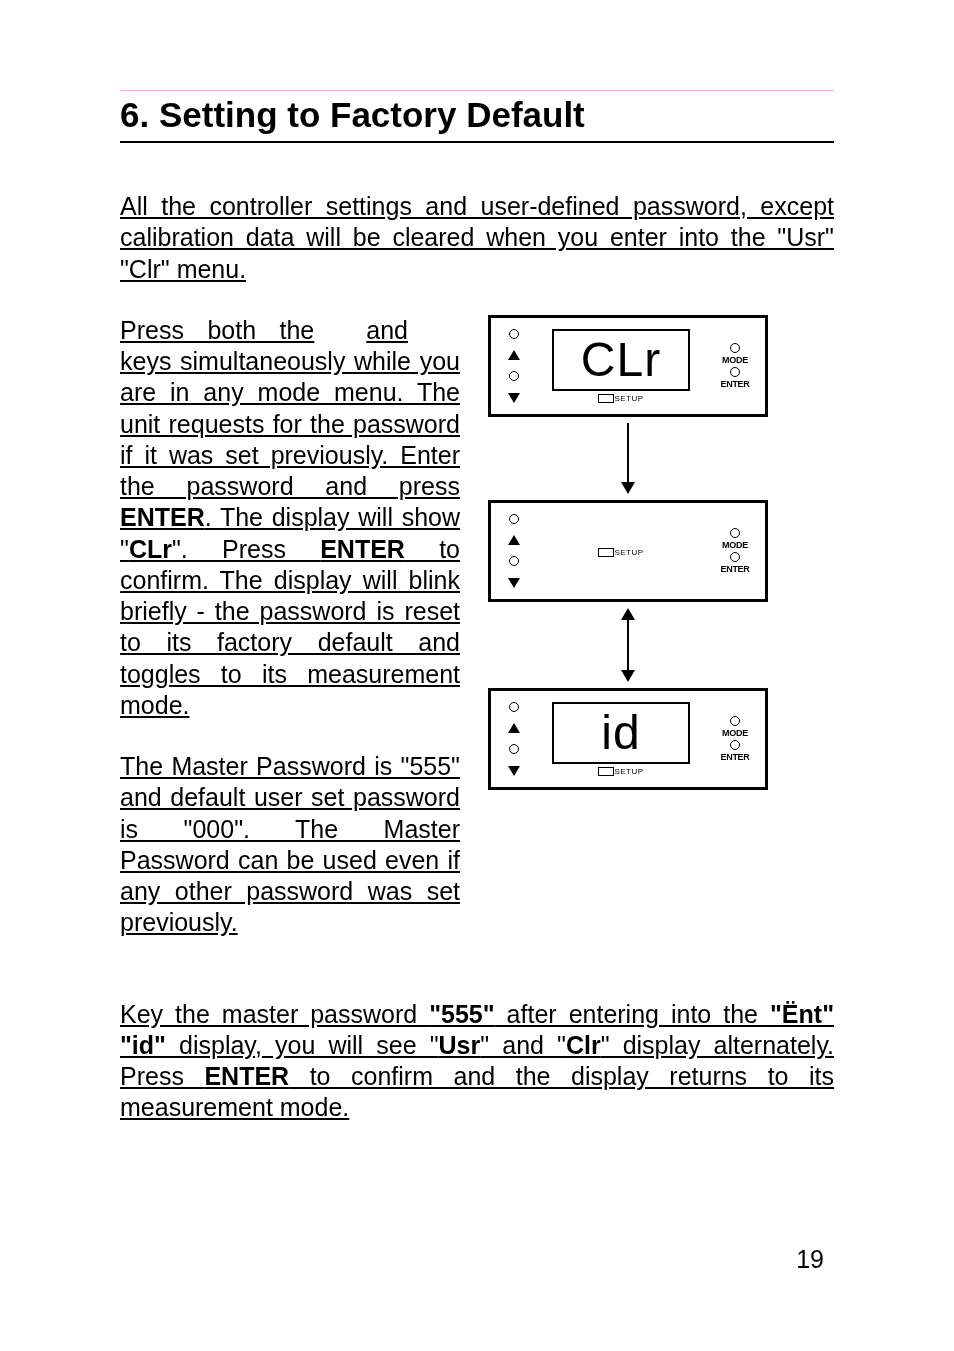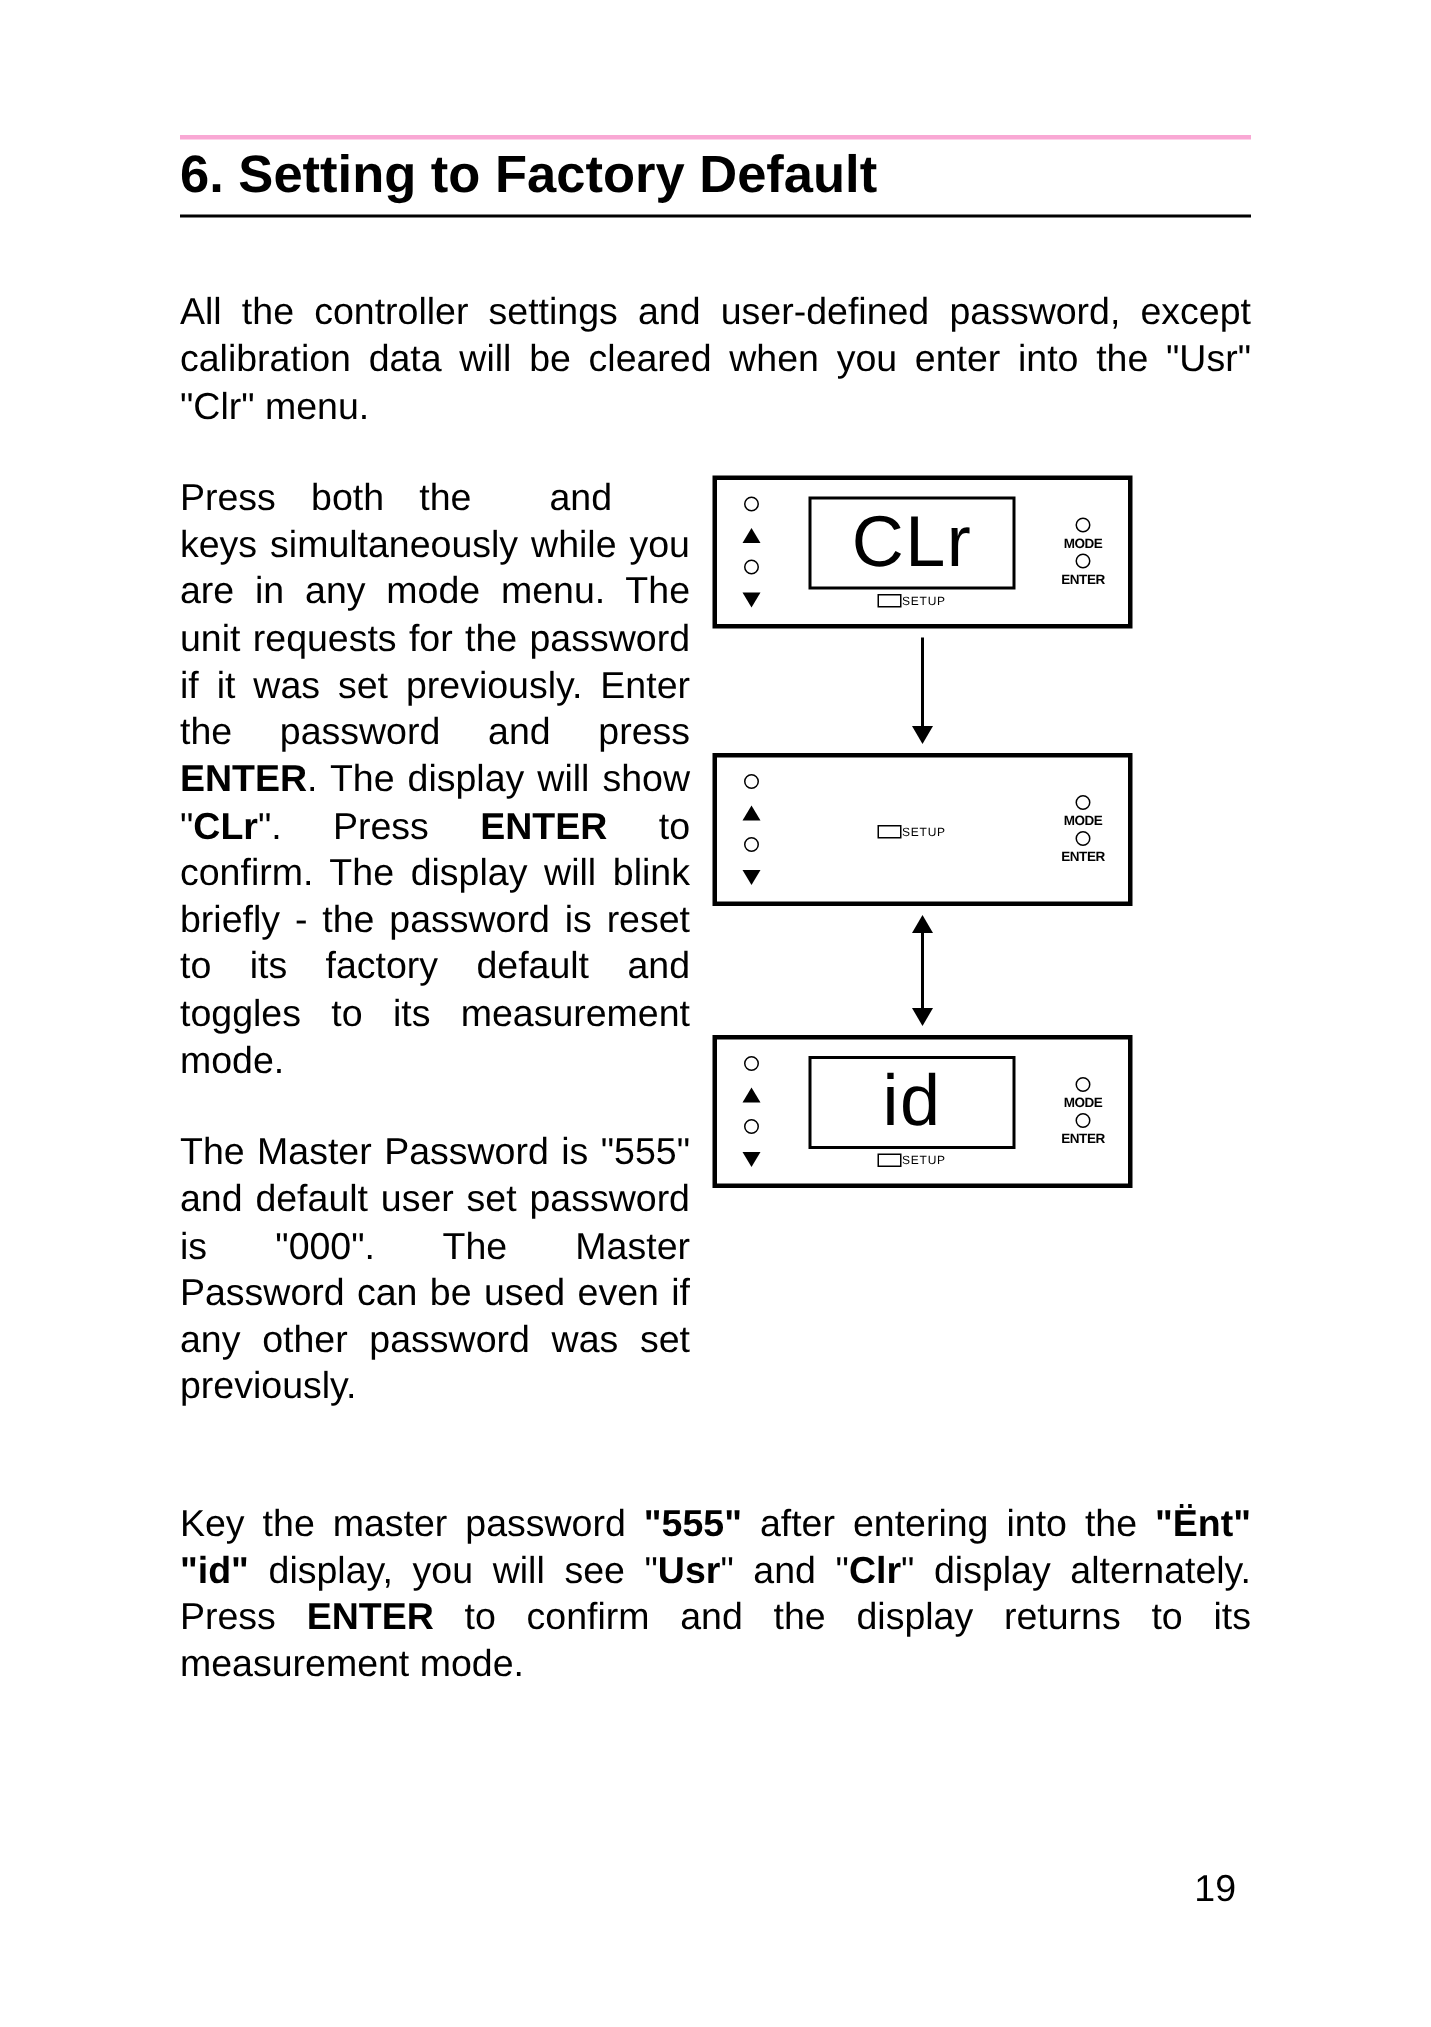--- a/index.html
+++ b/index.html
@@ -13,39 +13,40 @@
     position: relative;
     box-sizing: border-box;
   }
   .page {
     padding: 90px 120px 60px 120px;
     box-sizing: border-box;
     height: 100%;
     position: relative;
   }
   .headline {
-    border-top: 3px solid #f9a8d4;
+    border-top: 1px solid #f9a8d4;
     border-bottom: 2px solid #000;
     padding: 4px 0 6px 0;
     margin-bottom: 48px;
   }
   .headline h1 {
     margin: 0;
     font-size: 35px;
     font-weight: bold;
   }
   .body-text {
     font-size: 25px;
     text-align: justify;
     line-height: 1.25;
+    text-decoration: underline;
   }
   .para { margin: 0 0 30px 0; }
   .two-col {
     display: flex;
-    gap: 10px;
+    gap: 23px;
     align-items: flex-start;
     margin-bottom: 30px;
   }
   .two-col .left {
     flex: 0 0 340px;
   }
   .two-col .right {
     flex: 0 0 auto;
     width: 290px;
     position: relative;

